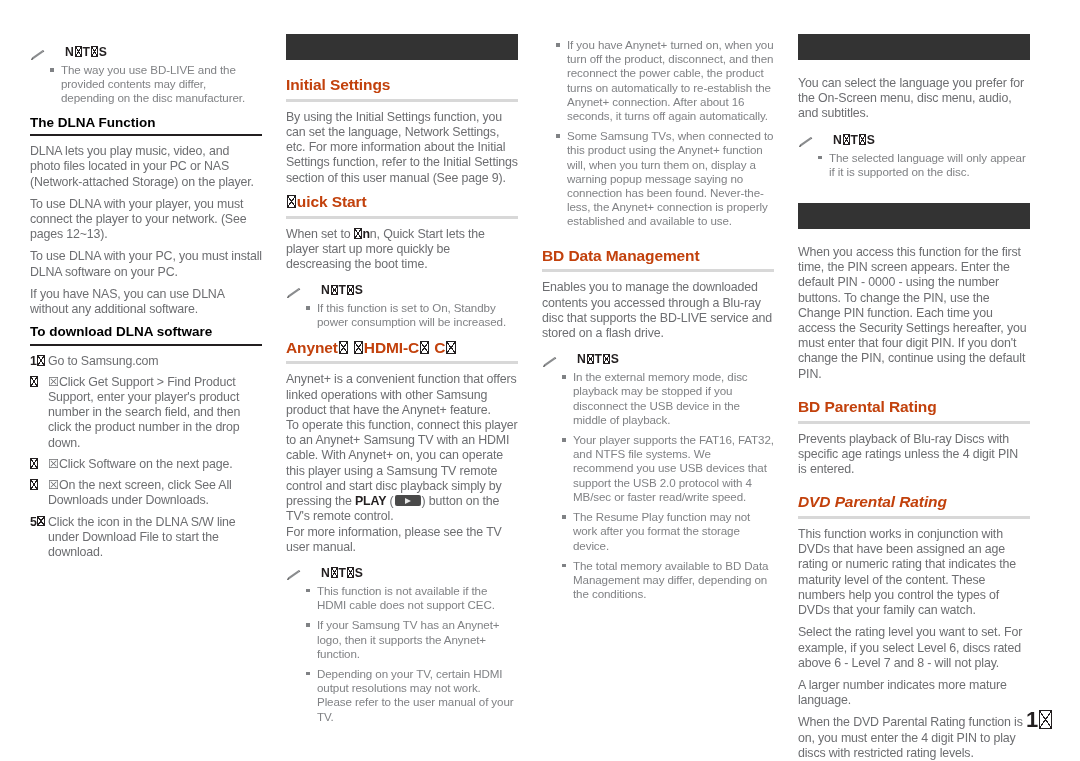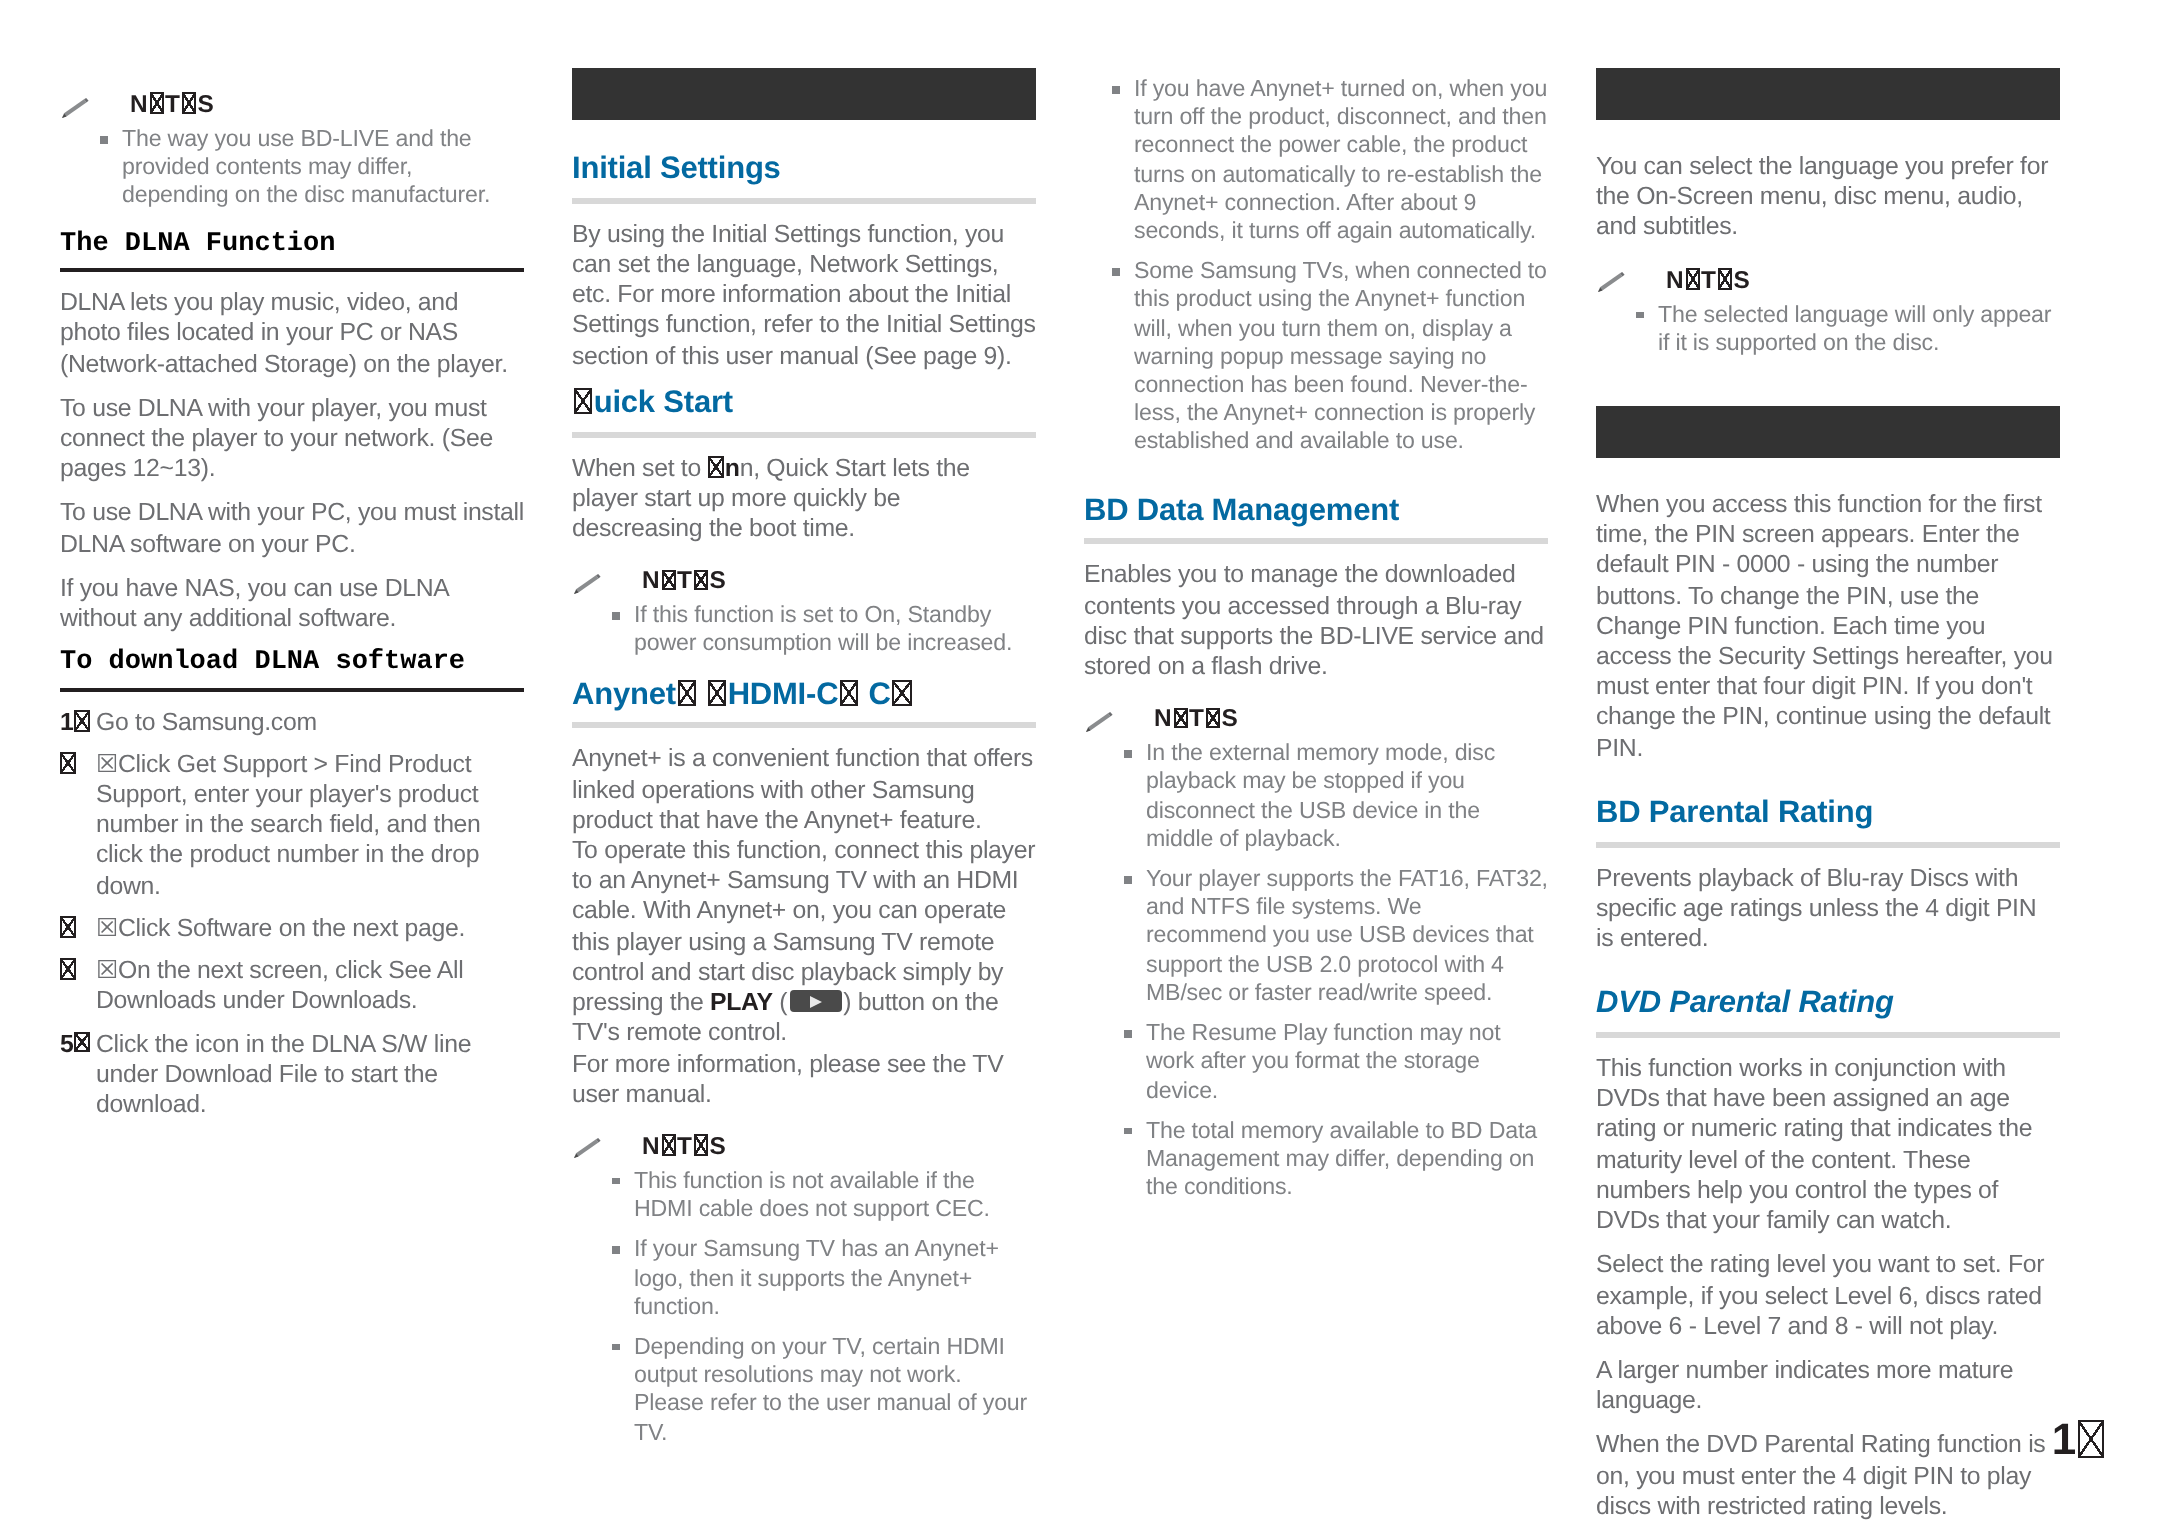--- a/index.html
+++ b/index.html
@@ -42,34 +42,33 @@
     height: 26px;
     background: #333333;
     margin-bottom: 16px;
   }
   .banner.second { margin-top: 24px; }
 
   
   h2.sect {
     font-size: 15.5px;
     font-weight: bold;
-    color: #0369a1;
+    color: #c2410c;
     margin: 0 0 5px 0;
     padding: 0;
     letter-spacing: -0.1px;
     line-height: 1.15;
   }
   h3.sub {
     font-size: 13.5px;
     font-weight: bold;
     color: #000000;
     margin: 0 0 4px 0;
     padding: 0;
     line-height: 1.15;
-    font-family: Liberation Mono, monospace;
   }
   .rule-dark {
     height: 2px;
     background: #231f20;
     margin: 0 0 8px 0;
   }
   .rule-light {
     height: 3px;
     background: #d8d8d8;
     margin: 0 0 8px 0;
@@ -323,21 +322,21 @@
           <li>This function is not available if the HDMI cable does not support CEC.</li>
           <li>If your Samsung TV has an Anynet+ logo, then it supports the Anynet+ function.</li>
           <li>Depending on your TV, certain HDMI output resolutions may not work. Please refer to the user manual of your TV.</li>
         </ul>
       </div>
     </div>
 
     <div class="col">
 
       <ul class="note-list" style="padding-left:14px; margin-top:4px;">
-        <li>If you have Anynet+ turned on, when you turn off the product, disconnect, and then reconnect the power cable, the product turns on automatically to re-establish the Anynet+ connection. After about 9 seconds, it turns off again automatically.</li>
+        <li>If you have Anynet+ turned on, when you turn off the product, disconnect, and then reconnect the power cable, the product turns on automatically to re-establish the Anynet+ connection. After about 16 seconds, it turns off again automatically.</li>
         <li>Some Samsung TVs, when connected to this product using the Anynet+ function will, when you turn them on, display a warning popup message saying no connection has been found. Never-the-less, the Anynet+ connection is properly established and available to use.</li>
       </ul>
 
       <h2 class="sect" style="margin-top:18px;">BD Data Management</h2>
       <div class="rule-light"></div>
       <p class="body">Enables you to manage the downloaded contents you accessed through a Blu-ray disc that supports the BD-LIVE service and stored on a flash drive.</p>
 
       <div class="notes">
         <div class="notes-head">
           <span class="pencil-icon">

